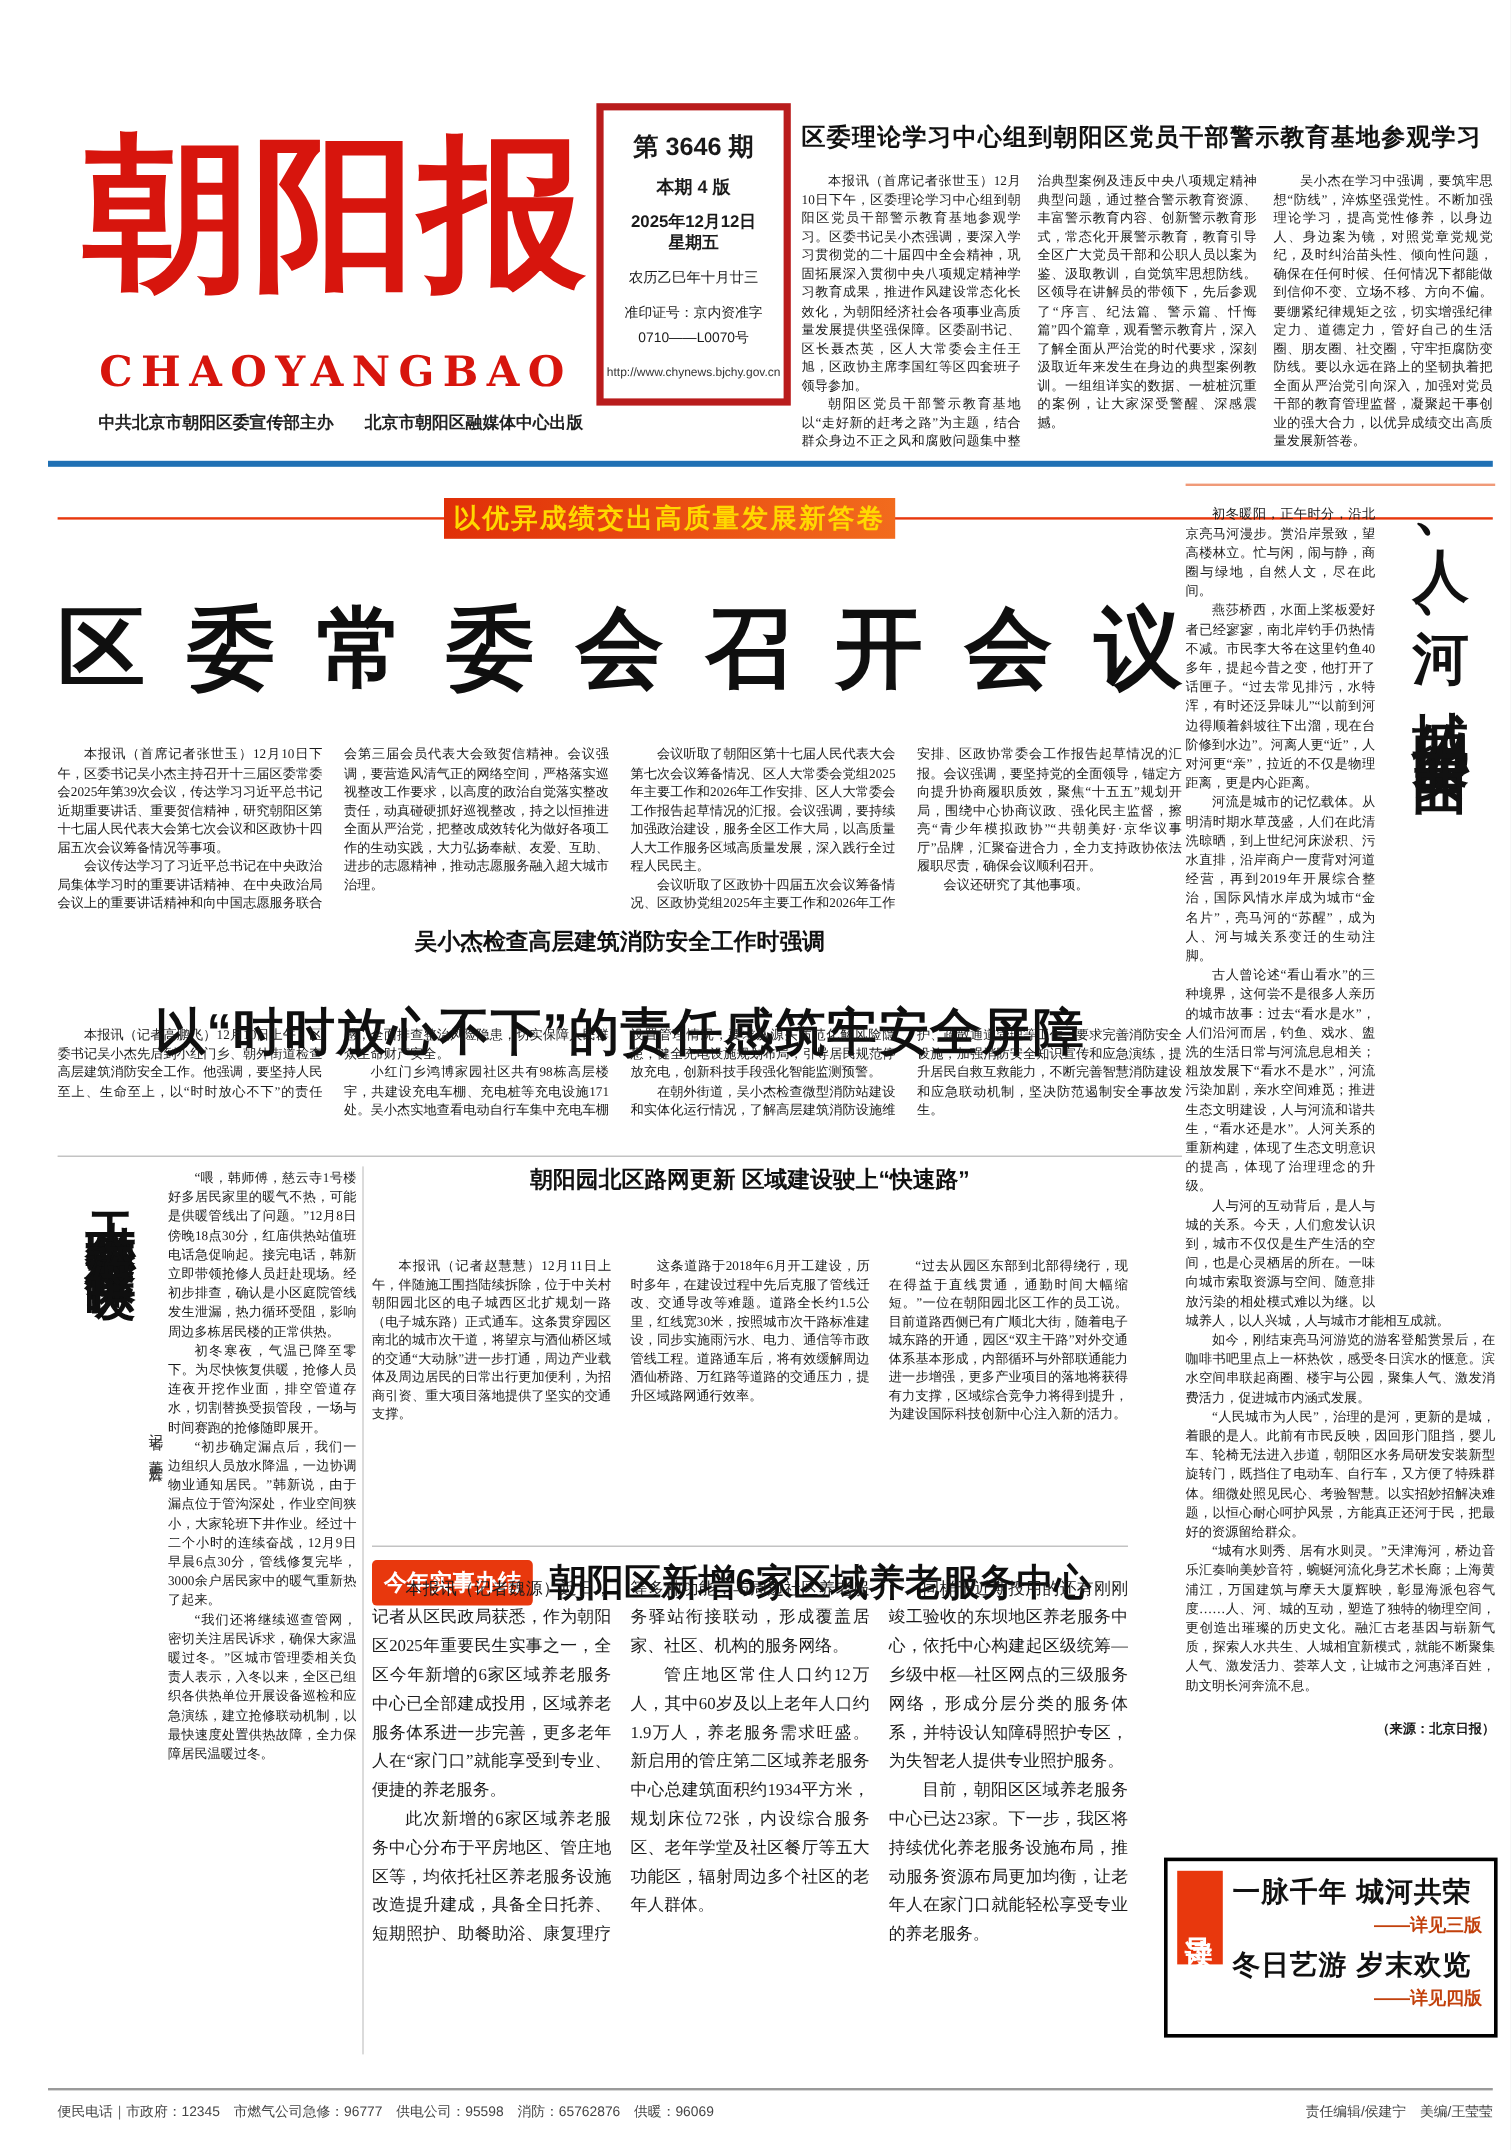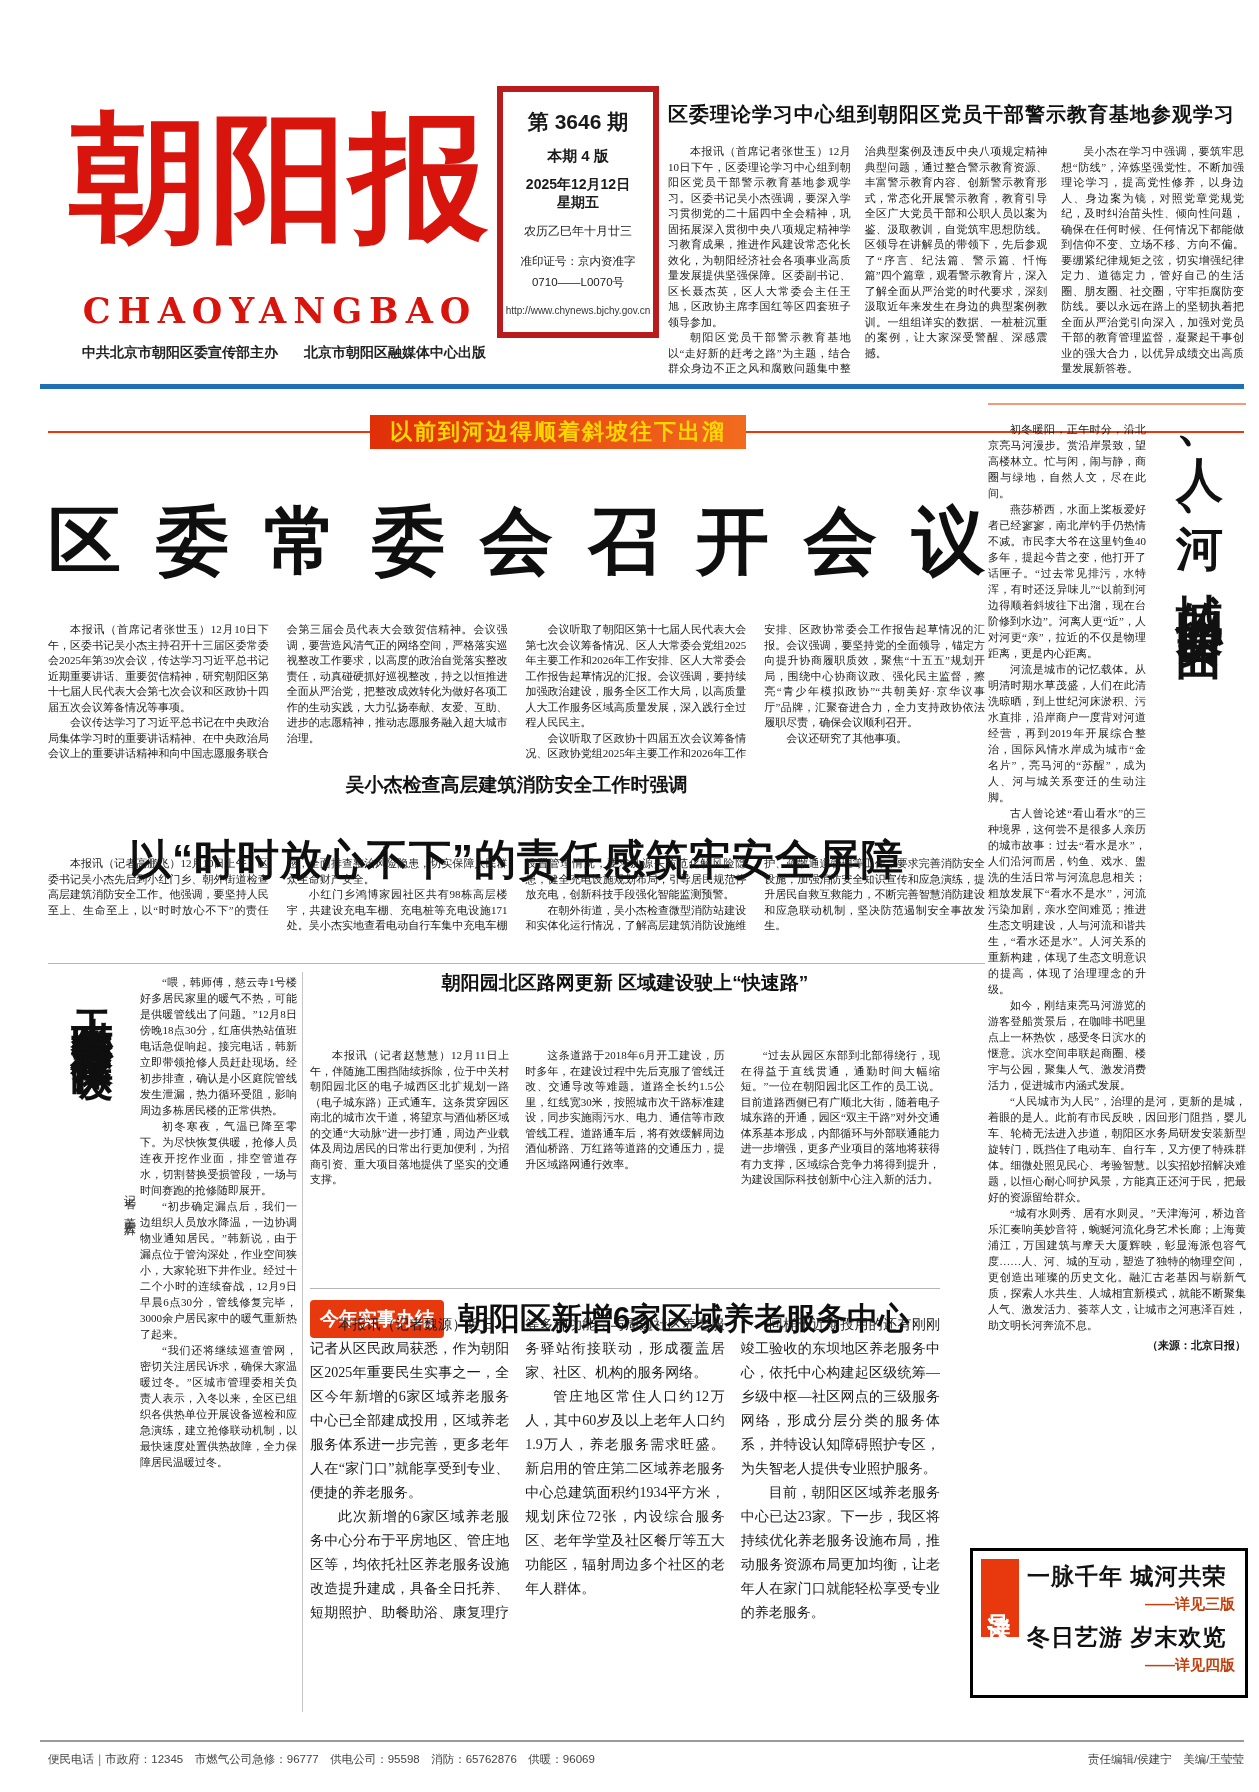--- a/index.html
+++ b/index.html
@@ -52,21 +52,21 @@
   .lead-body{left:48px;top:622px;width:937px;height:140px;columns:4;column-gap:18px;overflow:hidden;
       font-size:11px;line-height:15.5px;}
 
   
   .essay{left:988px;top:403px;width:258px;height:1120px;border-top:2px solid #f09a78;
       padding-top:16px;box-sizing:border-box;overflow:hidden;font-size:11px;line-height:16px;}
   .essay-title{float:right;width:92px;height:672px;margin-left:8px;
       writing-mode:vertical-rl;text-orientation:upright;font-family:"DejaVu Serif",serif;
       font-size:47px;font-weight:bold;letter-spacing:10px;color:#111;
       display:flex;align-items:center;}
-  .essay-source{text-align:right;font-weight:bold;margin-top:4px;}
+  .essay-source{text-align:right;font-weight:bold;margin-top:20px;}
 
   
   .fire-kicker{left:48px;top:772px;width:937px;text-align:center;font-size:19px;font-weight:bold;color:#111;}
   .fire-headline{left:48px;top:797px;width:937px;text-align:center;font-size:42px;font-weight:900;
       letter-spacing:1px;color:#0f0f0f;}
   .fire-body{left:48px;top:856px;width:937px;height:103px;columns:4;column-gap:18px;overflow:hidden;
       font-size:11px;line-height:15.5px;}
 
   
   .heating-headline{left:52px;top:976px;width:68px;height:610px;writing-mode:vertical-rl;
@@ -135,39 +135,40 @@
     <div class="tr-body body-text">
         <p>本报讯（首席记者张世玉）12月10日下午，区委理论学习中心组到朝阳区党员干部警示教育基地参观学习。区委书记吴小杰强调，要深入学习贯彻党的二十届四中全会精神，巩固拓展深入贯彻中央八项规定精神学习教育成果，推进作风建设常态化长效化，为朝阳经济社会各项事业高质量发展提供坚强保障。区委副书记、区长聂杰英，区人大常委会主任王旭，区政协主席李国红等区四套班子领导参加。</p>
         <p>朝阳区党员干部警示教育基地以“走好新的赶考之路”为主题，结合群众身边不正之风和腐败问题集中整治典型案例及违反中央八项规定精神典型问题，通过整合警示教育资源、丰富警示教育内容、创新警示教育形式，常态化开展警示教育，教育引导全区广大党员干部和公职人员以案为鉴、汲取教训，自觉筑牢思想防线。区领导在讲解员的带领下，先后参观了“序言、纪法篇、警示篇、忏悔篇”四个篇章，观看警示教育片，深入了解全面从严治党的时代要求，深刻汲取近年来发生在身边的典型案例教训。一组组详实的数据、一桩桩沉重的案例，让大家深受警醒、深感震撼。</p>
         <p>吴小杰在学习中强调，要筑牢思想“防线”，淬炼坚强党性。不断加强理论学习，提高党性修养，以身边人、身边案为镜，对照党章党规党纪，及时纠治苗头性、倾向性问题，确保在任何时候、任何情况下都能做到信仰不变、立场不移、方向不偏。要绷紧纪律规矩之弦，切实增强纪律定力、道德定力，管好自己的生活圈、朋友圈、社交圈，守牢拒腐防变防线。要以永远在路上的坚韧执着把全面从严治党引向深入，加强对党员干部的教育管理监督，凝聚起干事创业的强大合力，以优异成绩交出高质量发展新答卷。</p>
       </div>
   </section>
 
   <div class="abs blue-rule"></div>
 
   <div class="abs banner-line"></div>
-  <div class="abs banner sans">以前到河边得顺着斜坡往下出溜</div>
+  <div class="abs banner sans">以优异成绩交出高质量发展新答卷</div>
   <h1 class="abs lead-headline sans">区委常委会召开会议</h1>
   <div class="abs lead-subhead sans">
   </div>
   <div class="abs lead-body body-text">
       <p>本报讯（首席记者张世玉）12月10日下午，区委书记吴小杰主持召开十三届区委常委会2025年第39次会议，传达学习习近平总书记近期重要讲话、重要贺信精神，研究朝阳区第十七届人民代表大会第七次会议和区政协十四届五次会议筹备情况等事项。</p>
       <p>会议传达学习了习近平总书记在中央政治局集体学习时的重要讲话精神、在中央政治局会议上的重要讲话精神和向中国志愿服务联合会第三届会员代表大会致贺信精神。会议强调，要营造风清气正的网络空间，严格落实巡视整改工作要求，以高度的政治自觉落实整改责任，动真碰硬抓好巡视整改，持之以恒推进全面从严治党，把整改成效转化为做好各项工作的生动实践，大力弘扬奉献、友爱、互助、进步的志愿精神，推动志愿服务融入超大城市治理。</p>
       <p>会议听取了朝阳区第十七届人民代表大会第七次会议筹备情况、区人大常委会党组2025年主要工作和2026年工作安排、区人大常委会工作报告起草情况的汇报。会议强调，要持续加强政治建设，服务全区工作大局，以高质量人大工作服务区域高质量发展，深入践行全过程人民民主。</p>
       <p>会议听取了区政协十四届五次会议筹备情况、区政协党组2025年主要工作和2026年工作安排、区政协常委会工作报告起草情况的汇报。会议强调，要坚持党的全面领导，锚定方向提升协商履职质效，聚焦“十五五”规划开局，围绕中心协商议政、强化民主监督，擦亮“青少年模拟政协”“共朝美好·京华议事厅”品牌，汇聚奋进合力，全力支持政协依法履职尽责，确保会议顺利召开。</p>
       <p>会议还研究了其他事项。</p>
     </div>
 
   <aside class="abs essay body-text">
     <div class="essay-title">人、河、城的协奏曲</div>
     <div>
         <p>初冬暖阳，正午时分，沿北京亮马河漫步。赏沿岸景致，望高楼林立。忙与闲，闹与静，商圈与绿地，自然人文，尽在此间。</p>
         <p>燕莎桥西，水面上桨板爱好者已经寥寥，南北岸钓手仍热情不减。市民李大爷在这里钓鱼40多年，提起今昔之变，他打开了话匣子。“过去常见排污，水特浑，有时还泛异味儿”“以前到河边得顺着斜坡往下出溜，现在台阶修到水边”。河离人更“近”，人对河更“亲”，拉近的不仅是物理距离，更是内心距离。</p>
         <p>河流是城市的记忆载体。从明清时期水草茂盛，人们在此清洗晾晒，到上世纪河床淤积、污水直排，沿岸商户一度背对河道经营，再到2019年开展综合整治，国际风情水岸成为城市“金名片”，亮马河的“苏醒”，成为人、河与城关系变迁的生动注脚。</p>
         <p>古人曾论述“看山看水”的三种境界，这何尝不是很多人亲历的城市故事：过去“看水是水”，人们沿河而居，钓鱼、戏水、盥洗的生活日常与河流息息相关；粗放发展下“看水不是水”，河流污染加剧，亲水空间难觅；推进生态文明建设，人与河流和谐共生，“看水还是水”。人河关系的重新构建，体现了生态文明意识的提高，体现了治理理念的升级。</p>
+        <p>人与河的互动背后，是人与城的关系。今天，人们愈发认识到，城市不仅仅是生产生活的空间，也是心灵栖居的所在。一味向城市索取资源与空间、随意排放污染的相处模式难以为继。以城养人，以人兴城，人与城市才能相互成就。</p>
         <p>如今，刚结束亮马河游览的游客登船赏景后，在咖啡书吧里点上一杯热饮，感受冬日滨水的惬意。滨水空间串联起商圈、楼宇与公园，聚集人气、激发消费活力，促进城市内涵式发展。</p>
         <p>“人民城市为人民”，治理的是河，更新的是城，着眼的是人。此前有市民反映，因回形门阻挡，婴儿车、轮椅无法进入步道，朝阳区水务局研发安装新型旋转门，既挡住了电动车、自行车，又方便了特殊群体。细微处照见民心、考验智慧。以实招妙招解决难题，以恒心耐心呵护风景，方能真正还河于民，把最好的资源留给群众。</p>
         <p>“城有水则秀、居有水则灵。”天津海河，桥边音乐汇奏响美妙音符，蜿蜒河流化身艺术长廊；上海黄浦江，万国建筑与摩天大厦辉映，彰显海派包容气度……人、河、城的互动，塑造了独特的物理空间，更创造出璀璨的历史文化。融汇古老基因与崭新气质，探索人水共生、人城相宜新模式，就能不断聚集人气、激发活力、荟萃人文，让城市之河惠泽百姓，助文明长河奔流不息。</p>
       </div>
     <div class="essay-source">（来源：北京日报）</div>
   </aside>
 
   <div class="abs fire-kicker sans">吴小杰检查高层建筑消防安全工作时强调</div>
   <h2 class="abs fire-headline sans">以“时时放心不下”的责任感筑牢安全屏障</h2>
   <div class="abs fire-body body-text">

